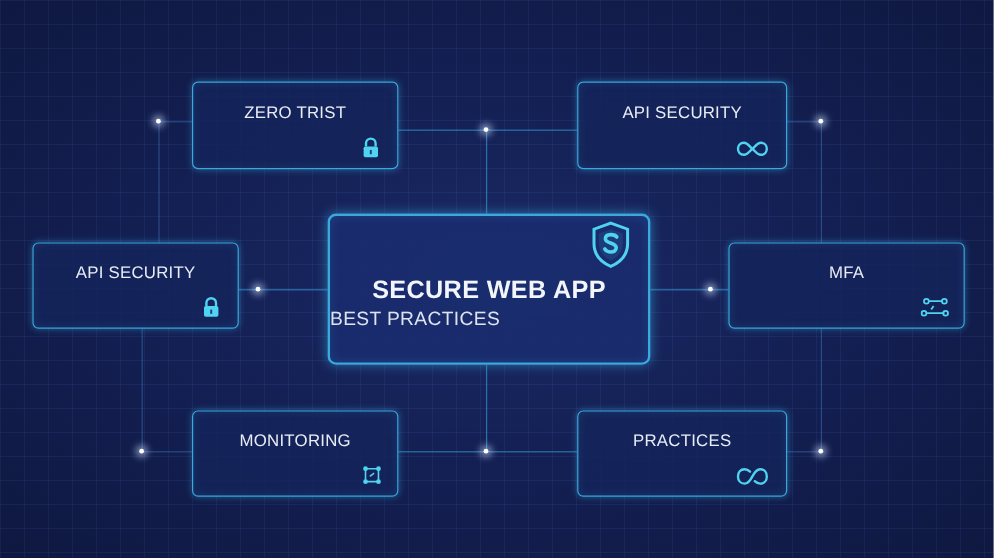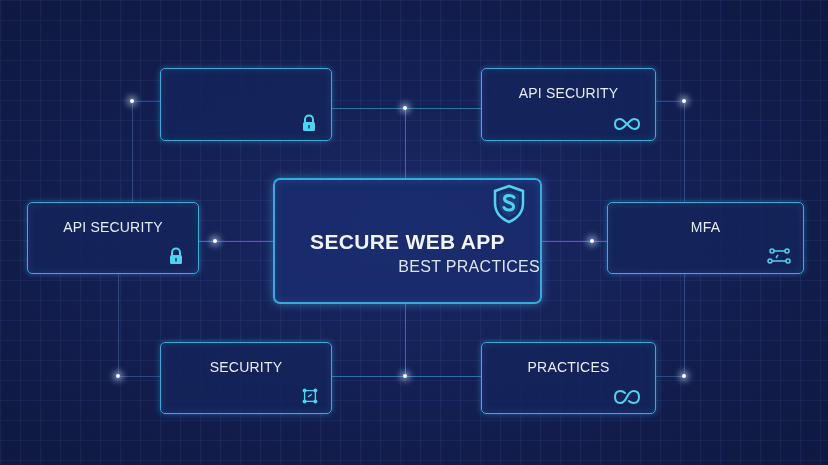--- a/index.html
+++ b/index.html
@@ -37,21 +37,21 @@
     border:2px solid #3aa9de; border-radius:7px;
     background: rgba(26,44,110,0.9);
     box-shadow: 0 0 10px rgba(58,169,222,0.55), inset 0 0 10px rgba(58,169,222,0.18);
     padding-left: 30px;
   }
   .center .title {
     position:absolute; left:0; right:0; top:50px; text-align:center;
     color:#f2f5fb; font-size:21px; font-weight:bold; letter-spacing:0.3px;
   }
   .center .subtitle {
-    position:absolute; left:0; right:0; top:78px; text-align:right;
+    position:absolute; left:0; right:0; top:78px; text-align:left;
     color:#dde3f0; font-size:16px; letter-spacing:0.3px;
   }
   .center .shield { position:absolute; right:14px; top:4px; width:34px; height:40px; }
 </style>
 </head>
 <body>
 
 <div class="grid"></div>
 
 <div class="line faint" style="left:132px;top:101px;width:28px;height:1px;"></div>
@@ -82,20 +82,21 @@
   <svg class="shield" viewBox="0 0 34 40">
     <path d="M17 2 L31 7 L31 19 C31 29 24 35 17 38 C10 35 3 29 3 19 L3 7 Z" fill="none" stroke="#4fd3f0" stroke-width="2.5"></path>
     <path d="M17 7 L27 10.5 L27 19 C27 26 22 31 17 33 C12 31 7 26 7 19 L7 10.5 Z" fill="#1d3d7a"></path>
     <path d="M22 13.5 C21 12 19.5 11.5 17 11.5 C14 11.5 12.5 13 12.5 15 C12.5 19.5 21.5 17.5 21.5 22.5 C21.5 24.8 19.5 26 17 26 C14.5 26 13 25 12 23.5" fill="none" stroke="#4fd3f0" stroke-width="3" stroke-linecap="round"></path>
   </svg>
   <div class="title">SECURE WEB APP</div>
   <div class="subtitle">BEST PRACTICES</div>
 </div>
 
 <div class="card" style="left:160px;top:68px;width:172px;height:73px;">
+  <div class="label">ZERO TRIST</div>
   <svg class="icon" viewBox="0 0 20 18" style="right:12px;bottom:8px;">
     <path d="M6 8 V5.5 C6 3 8 1.5 10 1.5 C12 1.5 14 3 14 5.5 V8" fill="none" stroke="#4fd3f0" stroke-width="2"></path>
     <rect x="4" y="8" width="12" height="9" rx="1.5" fill="#4fd3f0"></rect>
     <rect x="9.2" y="11" width="1.6" height="3.5" fill="#1d3d7a"></rect>
   </svg>
 </div>
 
 <div class="card" style="left:481px;top:68px;width:175px;height:73px;">
   <div class="label">API SECURITY</div>
   <svg class="icon" viewBox="0 0 28 14" style="width:28px;height:14px;right:14px;bottom:9px;">
@@ -119,21 +120,21 @@
     <line x1="5" y1="14" x2="20" y2="14" stroke="#4fd3f0" stroke-width="1.5"></line>
     <line x1="11" y1="8" x2="9" y2="11" stroke="#4fd3f0" stroke-width="1.5"></line>
     <circle cx="5" cy="4" r="2" fill="none" stroke="#4fd3f0" stroke-width="1.5"></circle>
     <circle cx="20" cy="4" r="2" fill="none" stroke="#4fd3f0" stroke-width="1.5"></circle>
     <circle cx="3" cy="14" r="2" fill="none" stroke="#4fd3f0" stroke-width="1.5"></circle>
     <circle cx="21" cy="14" r="2" fill="none" stroke="#4fd3f0" stroke-width="1.5"></circle>
   </svg>
 </div>
 
 <div class="card" style="left:160px;top:342px;width:172px;height:72px;">
-  <div class="label">SECURITY</div>
+  <div class="label">MONITORING</div>
   <svg class="icon" viewBox="0 0 20 20" style="width:18px;height:18px;right:12px;bottom:8px;">
     <polyline points="4,4 16,4 16,16 4,16 4,4" fill="none" stroke="#4fd3f0" stroke-width="1.5"></polyline>
     <line x1="8" y1="11" x2="12" y2="8" stroke="#4fd3f0" stroke-width="1.5"></line>
     <circle cx="4" cy="4" r="2.2" fill="#4fd3f0"></circle>
     <circle cx="16" cy="4" r="2.2" fill="#4fd3f0"></circle>
     <circle cx="4" cy="16" r="2.2" fill="#4fd3f0"></circle>
     <circle cx="16" cy="16" r="2.2" fill="#4fd3f0"></circle>
   </svg>
 </div>
 

